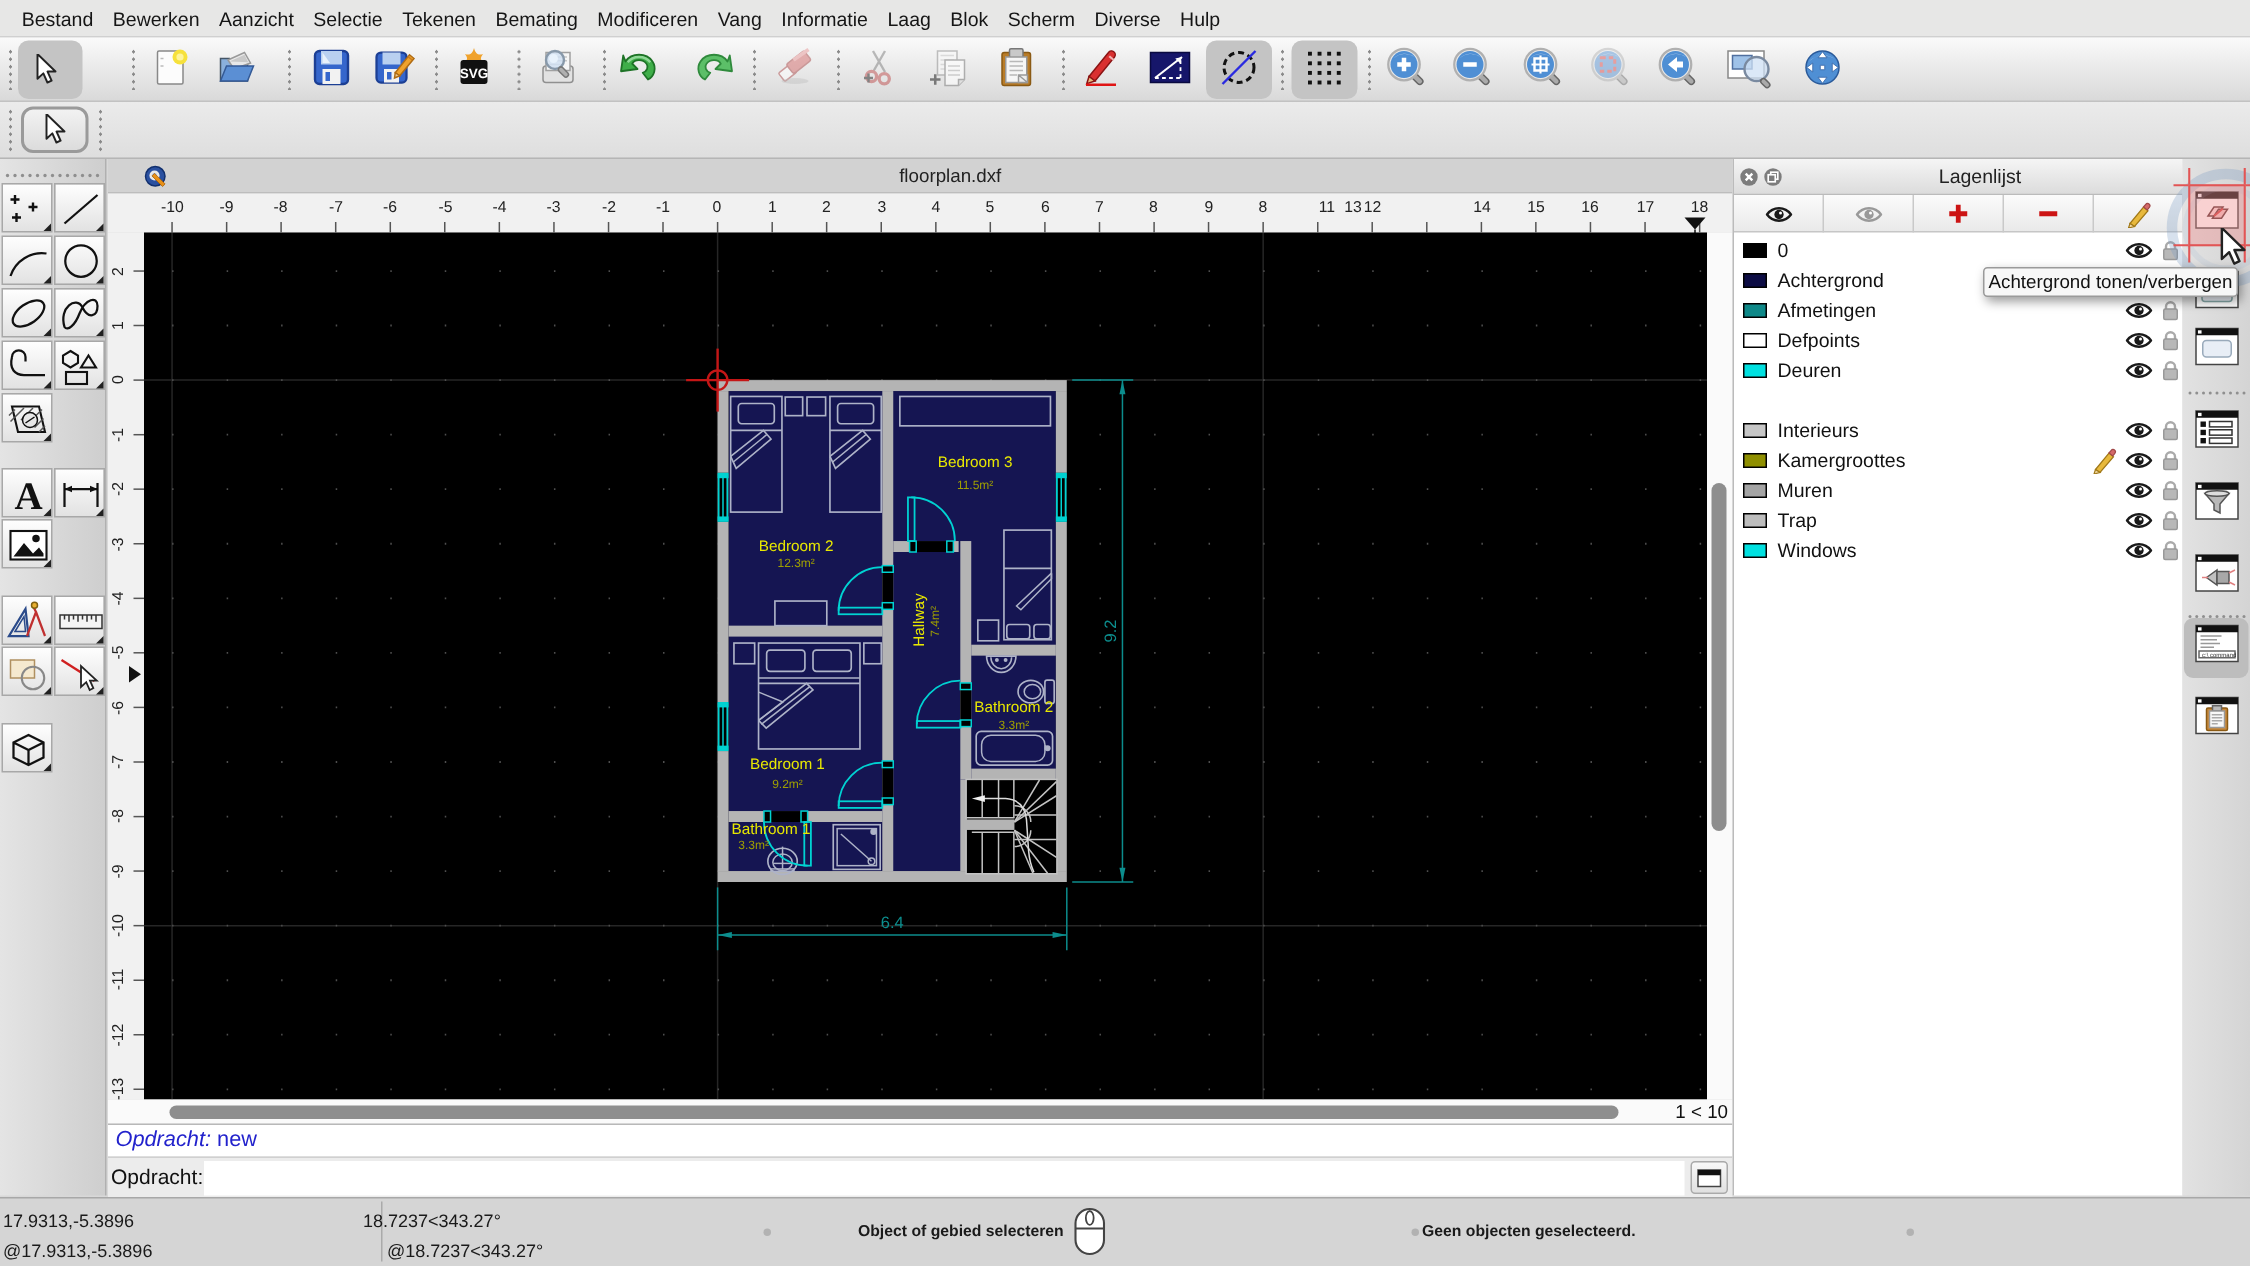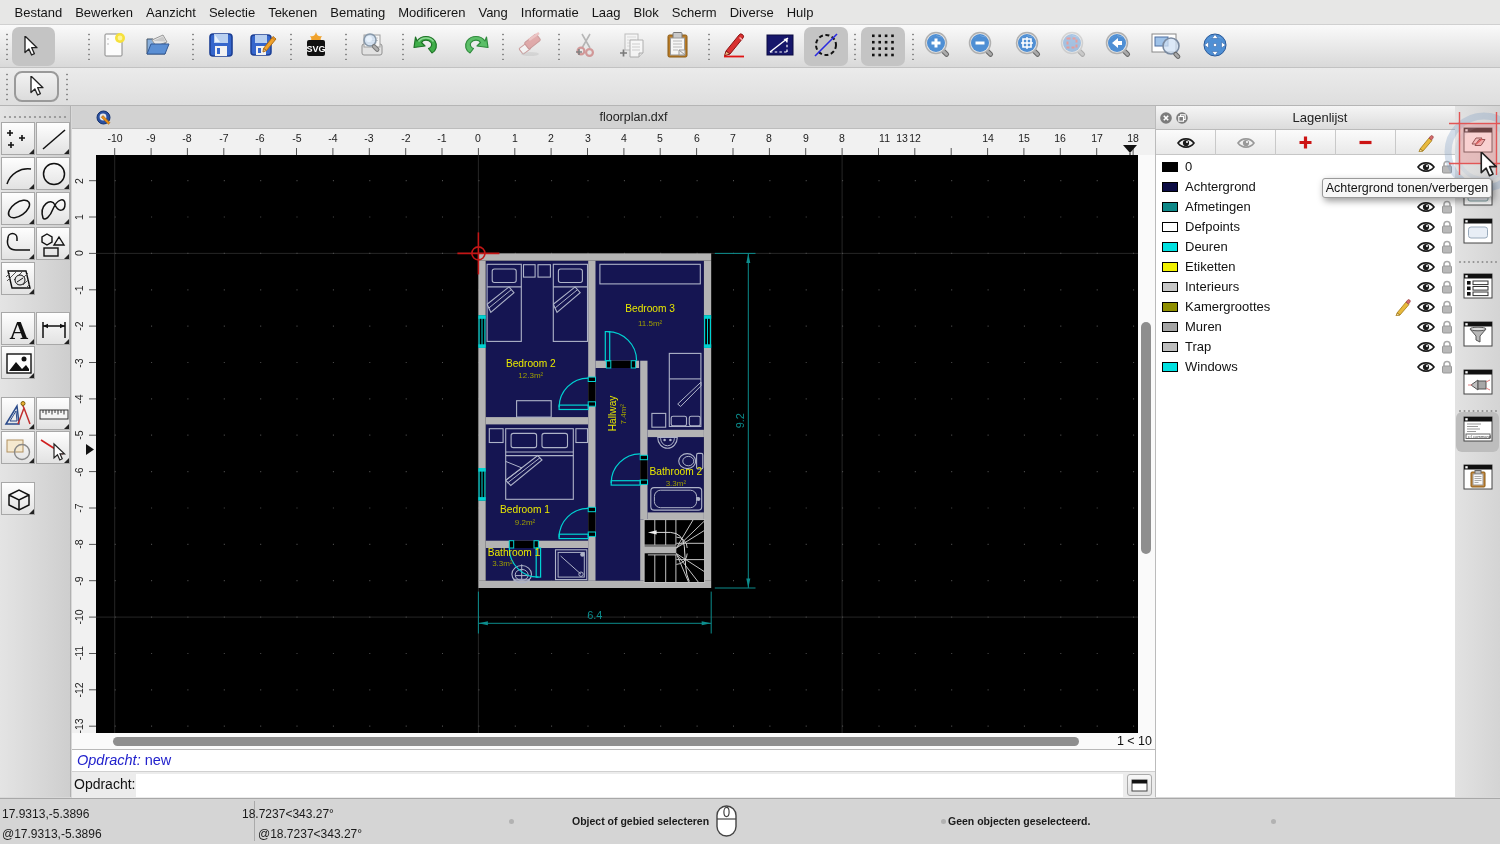--- a/index.html
+++ b/index.html
@@ -773,33 +773,20 @@
       <div style="position:absolute;left:261px;top:2px"><svg width="18" height="16" viewBox="0 0 18 16" style="">
           <path d="M1 8 C5 2.5 13 2.5 17 8 C13 13.5 5 13.5 1 8Z" fill="none" stroke="#1a1a1a" stroke-width="1.6"></path>
           <circle cx="9" cy="8" r="3.1" fill="#1a1a1a"></circle>
           <circle cx="10" cy="7" r="1" fill="#fff"></circle>
         </svg></div>
       <div style="position:absolute;left:285px;top:2.5px"><svg width="12" height="15" viewBox="0 0 12 15" style="">
           <path d="M3 6 V4.5 a3 3 0 0 1 6 0 V6" fill="none" stroke="#aaa" stroke-width="1.6"></path>
           <rect x="1.5" y="6" width="9" height="7" rx="1" fill="#b8b8b8" stroke="#999"></rect>
         </svg></div>
     </div>
-<div class="lrow" style="top:151px">
-      <div class="sw" style="background:#f0f000"></div>
-      <div style="position:absolute;left:29px;top:2px">Etiketten</div>
-      <div style="position:absolute;left:261px;top:2px"><svg width="18" height="16" viewBox="0 0 18 16" style="">
-          <path d="M1 8 C5 2.5 13 2.5 17 8 C13 13.5 5 13.5 1 8Z" fill="none" stroke="#1a1a1a" stroke-width="1.6"></path>
-          <circle cx="9" cy="8" r="3.1" fill="#1a1a1a"></circle>
-          <circle cx="10" cy="7" r="1" fill="#fff"></circle>
-        </svg></div>
-      <div style="position:absolute;left:285px;top:2.5px"><svg width="12" height="15" viewBox="0 0 12 15" style="">
-          <path d="M3 6 V4.5 a3 3 0 0 1 6 0 V6" fill="none" stroke="#aaa" stroke-width="1.6"></path>
-          <rect x="1.5" y="6" width="9" height="7" rx="1" fill="#b8b8b8" stroke="#999"></rect>
-        </svg></div>
-    </div>
 <div class="lrow" style="top:171px">
       <div class="sw" style="background:#c6c6c6"></div>
       <div style="position:absolute;left:29px;top:2px">Interieurs</div>
       <div style="position:absolute;left:261px;top:2px"><svg width="18" height="16" viewBox="0 0 18 16" style="">
           <path d="M1 8 C5 2.5 13 2.5 17 8 C13 13.5 5 13.5 1 8Z" fill="none" stroke="#1a1a1a" stroke-width="1.6"></path>
           <circle cx="9" cy="8" r="3.1" fill="#1a1a1a"></circle>
           <circle cx="10" cy="7" r="1" fill="#fff"></circle>
         </svg></div>
       <div style="position:absolute;left:285px;top:2.5px"><svg width="12" height="15" viewBox="0 0 12 15" style="">
           <path d="M3 6 V4.5 a3 3 0 0 1 6 0 V6" fill="none" stroke="#aaa" stroke-width="1.6"></path>

